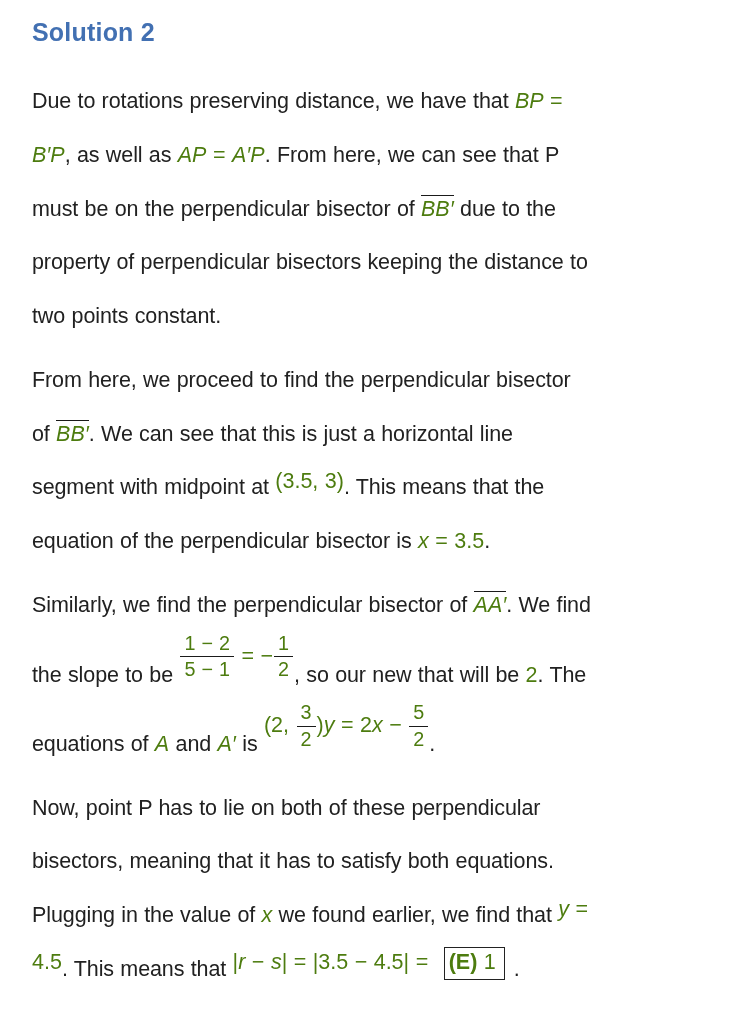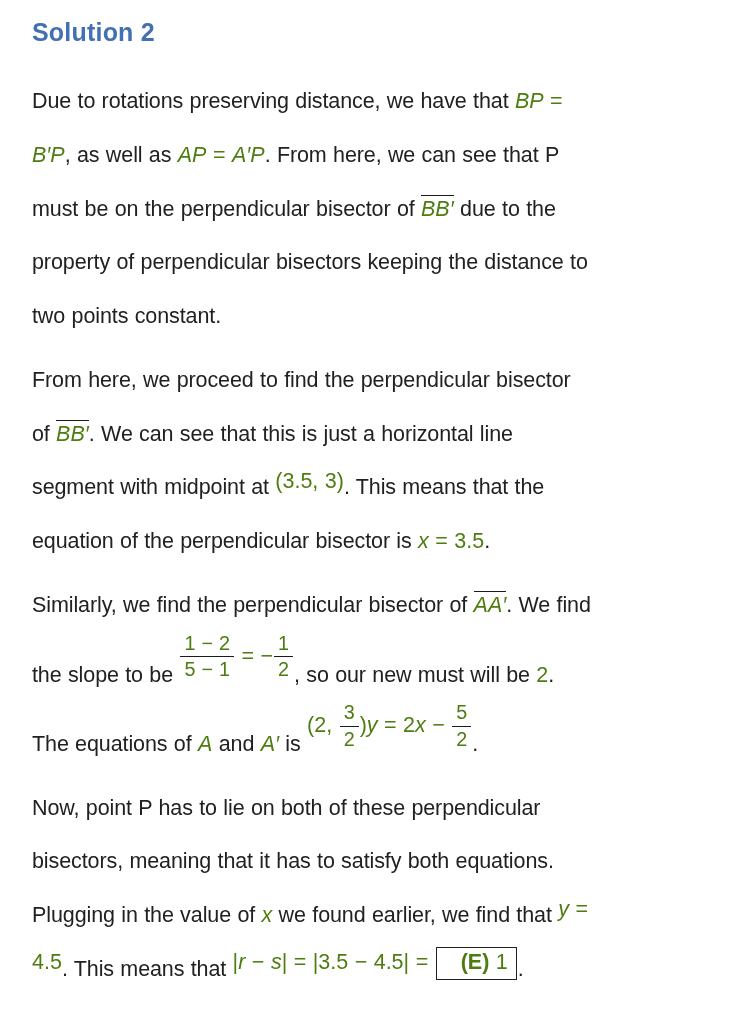--- a/index.html
+++ b/index.html
@@ -66,39 +66,39 @@
     margin: 0 1px;
   }
   .frac .num {
     padding: 0 4px 1px 4px;
     border-bottom: 1.5px solid #1a1a1a;
   }
   .frac .den { padding: 1px 4px 0 4px; }
   .mbox {
     display: inline-block;
     border: 1.5px solid #222222;
-    padding: 2px 8px 3px 24px;
+    padding: 2px 8px 3px 4px;
     line-height: 1.2;
-    margin: 0 1px;
+    margin: 0 9px;
   }
   .mbox .bold { font-weight: 700; }
 </style>
 </head>
 <body>
 
 <div class="page">
   <h2 class="heading">Solution 2</h2>
   <main>
       <p class="para"><span class="txt">Due to rotations preserving distance, we have that </span><span class="math"><span class="mi">BP</span><span class="mr"> = </span><span class="mi">B′P</span></span><span class="txt">, as well as </span><span class="math"><span class="mi">AP</span><span class="mr"> = </span><span class="mi">A′P</span></span><span class="txt">. From here, we can see that P must be on the perpendicular bisector of </span><span class="math"><span class="mov">BB′</span></span><span class="txt"> due to the property of perpendicular bisectors keeping the distance to two points constant.</span></p>
       <p class="para"><span class="txt">From here, we proceed to find the perpendicular bisector of </span><span class="math"><span class="mov">BB′</span></span><span class="txt">. We can see that this is just a horizontal line segment with midpoint at </span><span class="math raised"><span class="mr">(3.5, 3)</span></span><span class="txt">. This means that the equation of the perpendicular bisector is </span><span class="math"><span class="mi">x</span><span class="mr"> = 3.5</span></span><span class="txt">.</span></p>
       <p class="para"><span class="txt">Similarly, we find the perpendicular bisector of </span><span class="math"><span class="mov">AA′</span></span><span class="txt">. We find the slope to be </span><span class="math mx">
           <span class="frac"><span class="num">1 − 2</span><span class="den">5 − 1</span></span>
           <span class="mr"> = −</span>
           <span class="frac"><span class="num">1</span><span class="den">2</span></span>
-        </span><span class="txt">, so our new must will be </span><span class="math"><span class="mr">2</span></span><span class="txt">. The equations of </span><span class="math"><span class="mi">A</span></span><span class="txt"> and </span><span class="math"><span class="mi">A′</span></span><span class="txt"> is </span><span class="math mx">
+        </span><span class="txt">, so our new that will be </span><span class="math"><span class="mr">2</span></span><span class="txt">. The equations of </span><span class="math"><span class="mi">A</span></span><span class="txt"> and </span><span class="math"><span class="mi">A′</span></span><span class="txt"> is </span><span class="math mx">
           <span class="mr">(2, </span>
           <span class="frac"><span class="num">3</span><span class="den">2</span></span>
           <span class="mr">)</span>
         </span><span class="math mx">
           <span class="mi">y</span>
           <span class="mr"> = 2</span>
           <span class="mi">x</span>
           <span class="mr"> − </span>
           <span class="frac"><span class="num">5</span><span class="den">2</span></span>
         </span><span class="txt">.</span></p>

